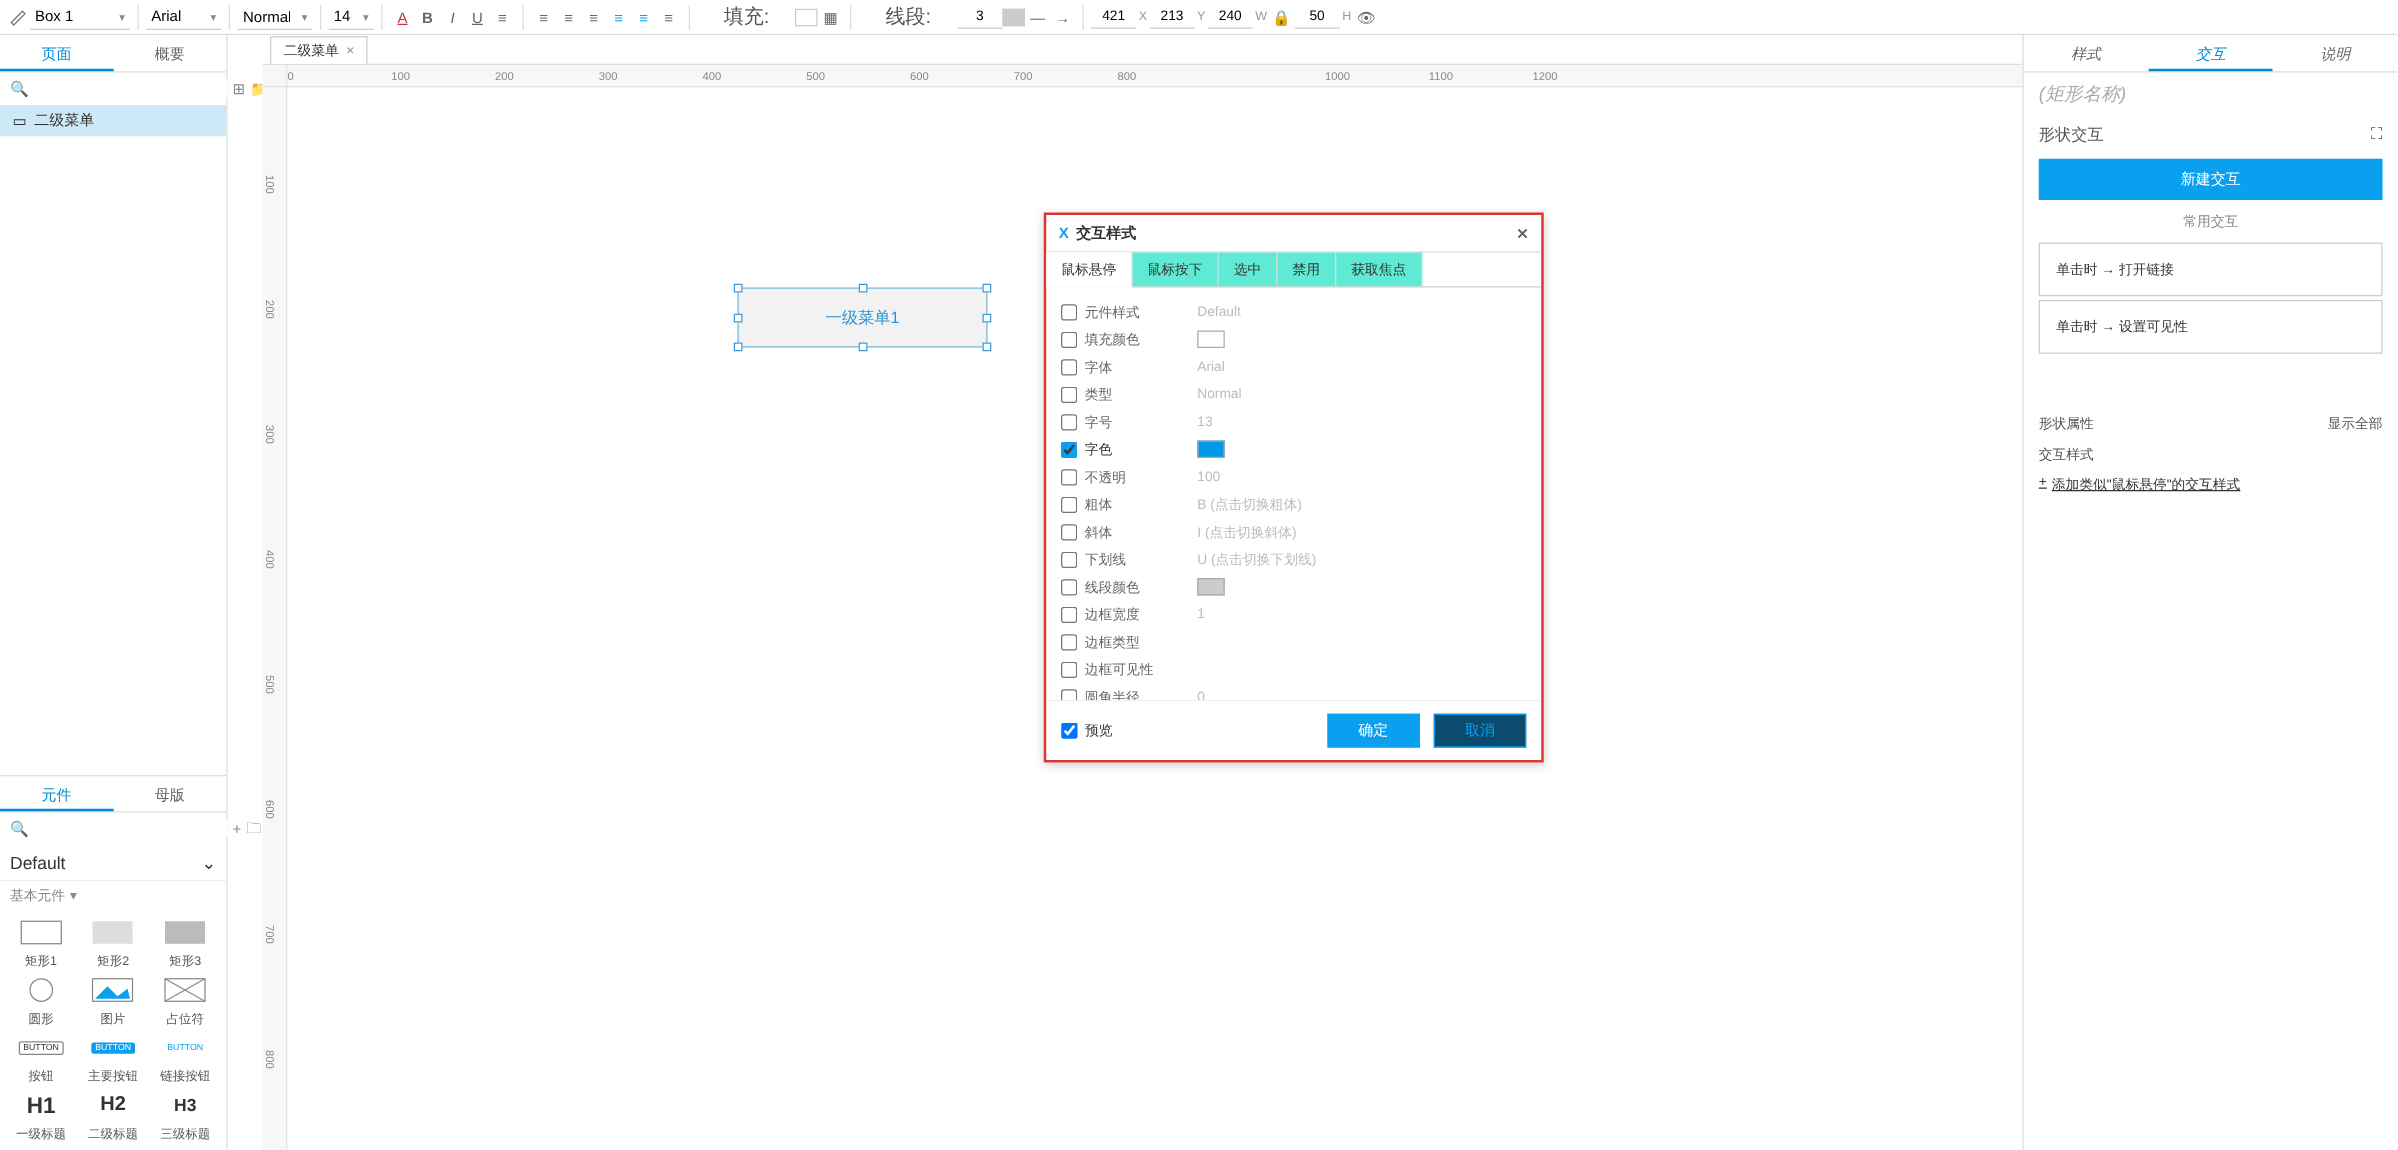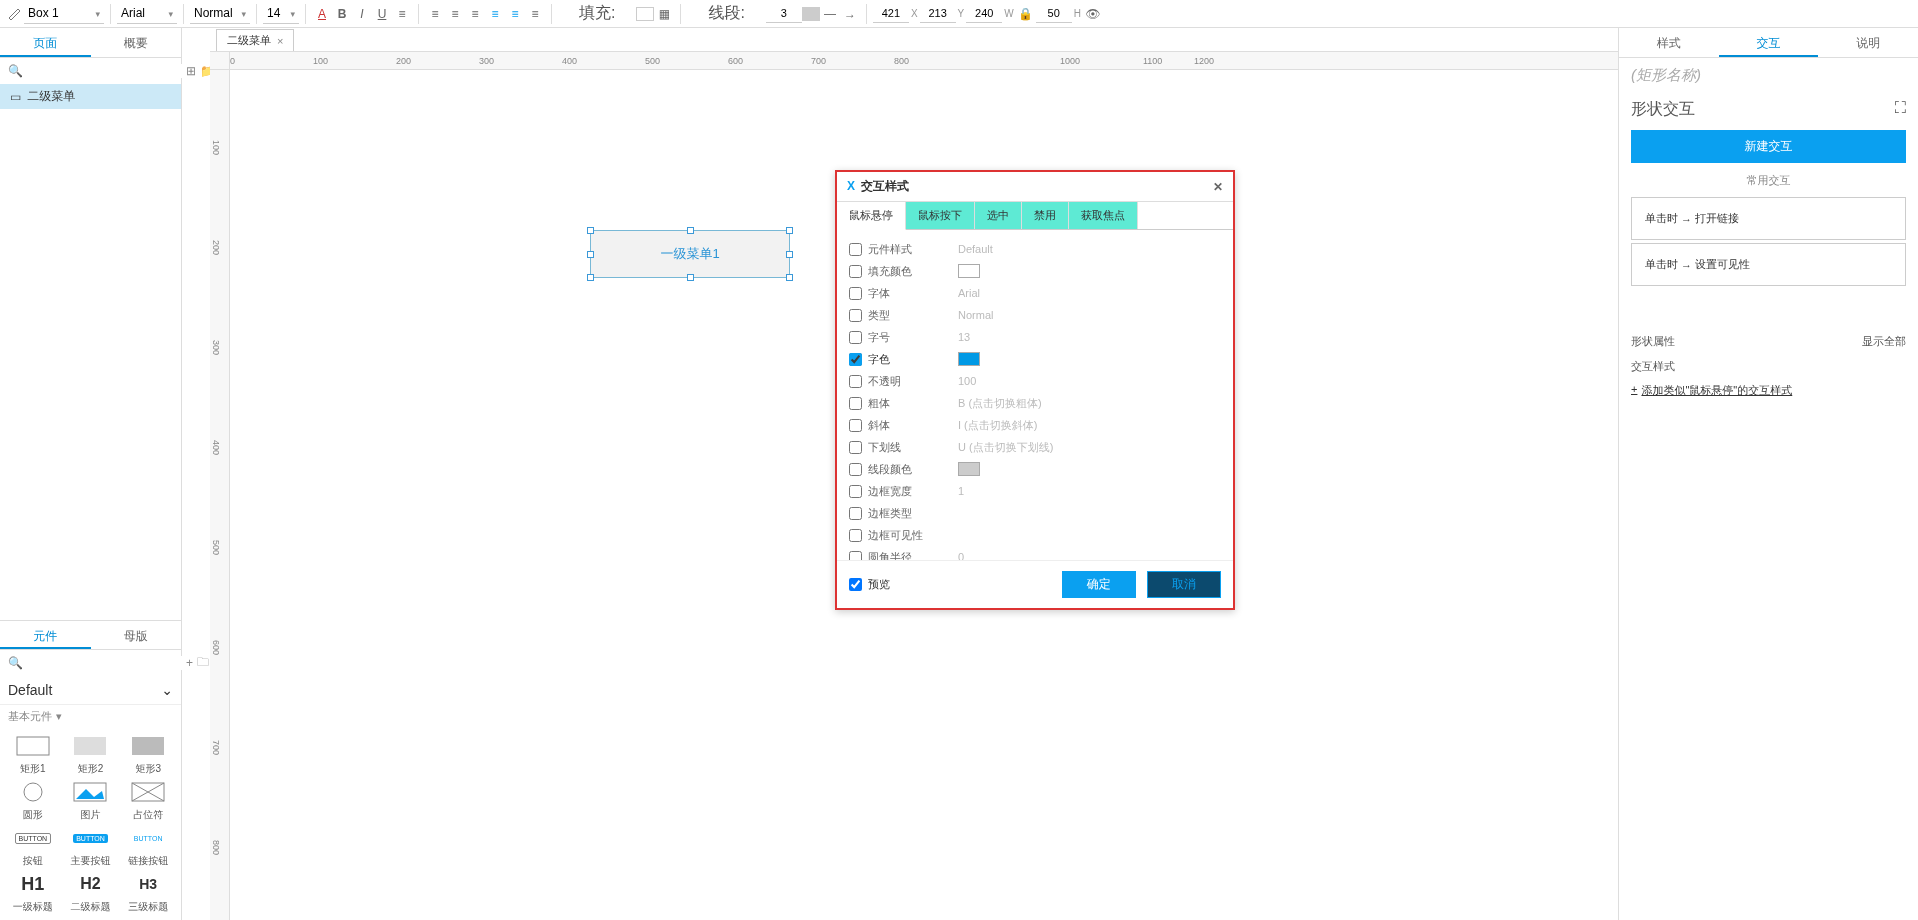--- a/index.html
+++ b/index.html
@@ -44,25 +44,25 @@
 .ruler-h { position: absolute; left: 20px; top: 24px; right: 0; height: 18px; background: #f7f7f7; border-bottom: 1px solid #ddd; overflow: hidden; }
 .ruler-v { position: absolute; left: 0; top: 42px; width: 20px; bottom: 0; background: #f7f7f7; border-right: 1px solid #ddd; }
 .ruler-corner { position: absolute; left: 0; top: 24px; width: 20px; height: 18px; background: #f7f7f7; border-right: 1px solid #ddd; border-bottom: 1px solid #ddd; }
 .ruler-tick { position: absolute; font-size: 9px; color: #888; }
 .canvas-body { position: absolute; left: 20px; top: 42px; right: 0; bottom: 0; background: #fff; overflow: hidden; }
 .shape-on-canvas { position: absolute; left: 360px; top: 160px; width: 200px; height: 48px; border: 1px solid #78b8d6; background: #f2f2f2; display: flex; align-items: center; justify-content: center; color: #2a94d6; font-size: 13px; }
 .sel-handle { position: absolute; width: 7px; height: 7px; background: #fff; border: 1px solid #3b99d8; }
 
 
 .right-panel { position: absolute; right: 0; top: 28px; width: 300px; bottom: 0; border-left: 1px solid #ddd; }
-.rp-tabs { display: flex; height: 30px; border-bottom: 1px solid #ddd; }
+.rp-tabs { display: flex; height: 30px; border-bottom: 1px solid #ddd; font-style: italic; }
 .rp-tab { flex: 1; text-align: center; line-height: 30px; font-size: 12px; color: #666; cursor: pointer; }
 .rp-tab.active { color: #018dd5; border-bottom: 2px solid #018dd5; }
 .rp-name { padding: 8px 12px; font-size: 15px; color: #aaa; font-style: italic; }
-.rp-section-hdr { display: flex; justify-content: space-between; padding: 6px 12px; font-size: 16px; color: #555; }
+.rp-section-hdr { display: flex; justify-content: space-between; padding: 6px 12px; font-size: 13px; color: #555; }
 .rp-btn-primary { margin: 4px 12px; padding: 8px; background: #0aa0f0; color: #fff; text-align: center; font-size: 12px; cursor: pointer; }
 .rp-subhdr { text-align: center; font-size: 11px; color: #888; padding: 6px; }
 .rp-btn-outline { margin: 3px 12px; padding: 13px; border: 1px solid #ccc; text-align: left; font-size: 11px; cursor: pointer; }
 .rp-prop-row { display: flex; justify-content: space-between; padding: 5px 12px; font-size: 11px; color: #555; }
 .rp-link { padding: 4px 12px; font-size: 11px; color: #333; text-decoration: underline; cursor: pointer; display: flex; gap: 4px; }
 
 
 .dialog { position: absolute; left: 835px; top: 170px; width: 400px; border: 2px solid #d33; background: #fff; box-shadow: 0 2px 8px rgba(0,0,0,0.2); }
 .dlg-title { display: flex; align-items: center; justify-content: space-between; padding: 6px 10px; border-bottom: 1px solid #ddd; font-size: 12px; font-weight: bold; }
 .dlg-title .x-logo { color: #0aa0f0; font-weight: bold; margin-right: 6px; }
@@ -279,21 +279,21 @@
       <span class="ruler-tick" style="left: 166px; top: 4px;">200</span>
       <span class="ruler-tick" style="left: 249px; top: 4px;">300</span>
       <span class="ruler-tick" style="left: 332px; top: 4px;">400</span>
       <span class="ruler-tick" style="left: 415px; top: 4px;">500</span>
       <span class="ruler-tick" style="left: 498px; top: 4px;">600</span>
       <span class="ruler-tick" style="left: 581px; top: 4px;">700</span>
       <span class="ruler-tick" style="left: 664px; top: 4px;">800</span>
       <span class="ruler-tick" style="left: 747px; top: 4px; margin-top: 28px;">900</span>
       <span class="ruler-tick" style="left: 830px; top: 4px;">1000</span>
       <span class="ruler-tick" style="left: 913px; top: 4px;">1100</span>
-      <span class="ruler-tick" style="left: 964px; top: 4px;">1200</span>
+      <span class="ruler-tick" style="left: 996px; top: 4px;">1200</span>
     </div>
   <div class="ruler-v" id="ruler-v">
       <span class="ruler-tick" style="top: 70px; left: 1px; writing-mode: vertical-rl;">100</span>
       <span class="ruler-tick" style="top: 170px; left: 1px; writing-mode: vertical-rl;">200</span>
       <span class="ruler-tick" style="top: 270px; left: 1px; writing-mode: vertical-rl;">300</span>
       <span class="ruler-tick" style="top: 370px; left: 1px; writing-mode: vertical-rl;">400</span>
       <span class="ruler-tick" style="top: 470px; left: 1px; writing-mode: vertical-rl;">500</span>
       <span class="ruler-tick" style="top: 570px; left: 1px; writing-mode: vertical-rl;">600</span>
       <span class="ruler-tick" style="top: 670px; left: 1px; writing-mode: vertical-rl;">700</span>
       <span class="ruler-tick" style="top: 770px; left: 1px; writing-mode: vertical-rl;">800</span>

